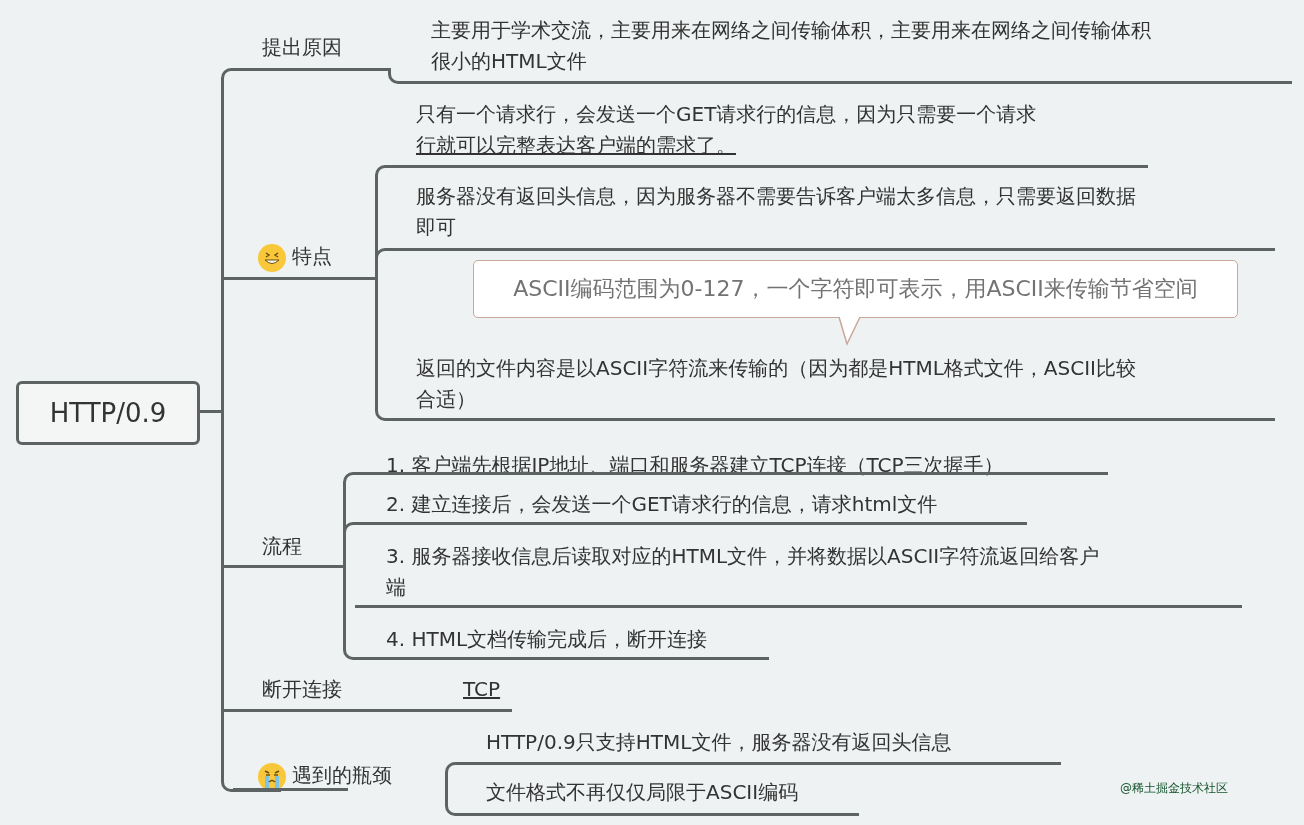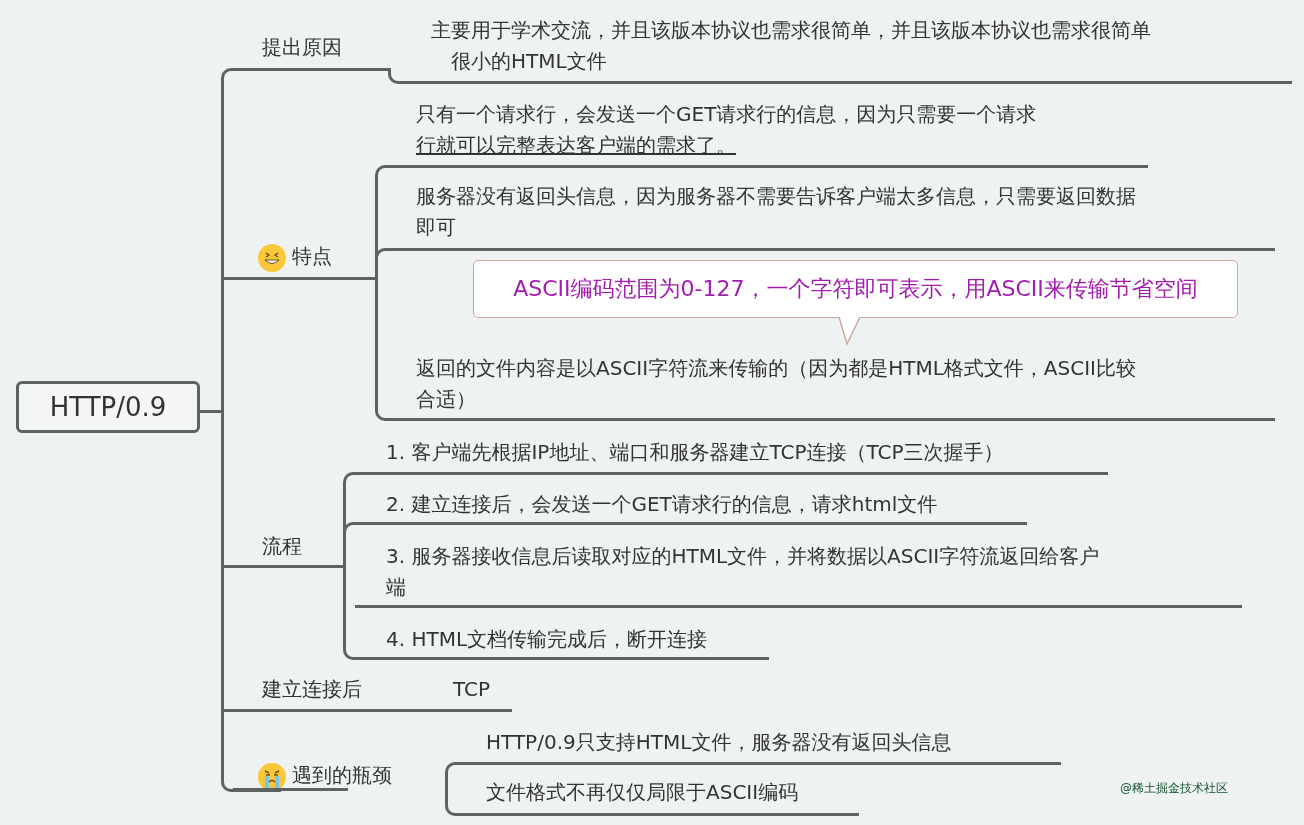--- a/index.html
+++ b/index.html
@@ -7,56 +7,56 @@
     width:1304px; height:825px; position:relative; overflow:hidden;
     background:#eef2f2;
     font-family:"DejaVu Sans", "Liberation Sans", sans-serif;
     color:#333;
   }
   .abs { position:absolute; }
   .txt { font-size:20px; line-height:31px; color:#333; white-space:nowrap; }
   .line-h { position:absolute; height:3px; background:#5d6263; }
   .line-v { position:absolute; width:3px; background:#5d6263; }
   .root {
-    position:absolute; left:16px; top:381px; width:184px; height:52px;
+    position:absolute; left:16px; top:381px; width:184px; height:64px;
     border:3px solid #5d6263; border-radius:6px; background:#f4f5f5;
     box-sizing:border-box; display:flex; align-items:center; justify-content:center;
     font-size:26px; color:#333;
   }
   .emoji {
     display:inline-block; width:28px; height:28px; border-radius:50%;
     background:#f8c83a; position:relative; vertical-align:middle; margin-right:6px;
   }
   .emoji svg { position:absolute; left:0; top:0; }
   .callout {
     position:absolute; left:473px; top:260px; width:765px; height:58px;
     border:1.5px solid #c9a79a; border-radius:5px; background:#fff;
     box-sizing:border-box; display:flex; align-items:center; justify-content:center;
-    font-size:22px; color:#a21caf;
+    font-size:22px; color:#737373;
   }
   .watermark { font-size:12px; color:#14532d; }
   .elbow { position:absolute; border:3px solid #5d6263; box-sizing:border-box; }
 </style>
 </head>
 <body>
 
 <div class="root">
   <span>HTTP/0.9</span>
 </div>
 <div class="line-h" style="left:200px;top:410px;width:22px;"></div>
 
 <div class="elbow" style="left:221px;top:68px;width:170px;height:14px;border-right:none;border-bottom:none;border-radius:10px 0 0 0;"></div>
 <div class="line-v" style="left:221px;top:80px;height:700px;"></div>
 <div class="elbow" style="left:221px;top:778px;width:60px;height:14px;border-right:none;border-top:none;border-radius:0 0 0 10px;"></div>
 
 <div class="abs txt" style="left:262px;top:32px;">提出原因</div>
 <div class="elbow" style="left:388px;top:68px;width:20px;height:16px;border-left:3px solid #5d6263;border-top:none;border-right:none;border-radius:0 0 0 10px;"></div>
 <div class="line-h" style="left:400px;top:81px;width:892px;"></div>
-<div class="abs txt" style="left:431px;top:15px;">主要用于学术交流，并且该版本协议也需求很简单，并且该版本协议也需求很简单</div>
-<div class="abs txt" style="left:451px;top:46px;">很小的HTML文件</div>
+<div class="abs txt" style="left:431px;top:15px;">主要用于学术交流，主要用来在网络之间传输体积，主要用来在网络之间传输体积</div>
+<div class="abs txt" style="left:431px;top:46px;">很小的HTML文件</div>
 
 <div class="abs txt" style="left:258px;top:241px;">
   <span class="emoji">
     <svg width="28" height="28" viewBox="0 0 28 28">
         <path d="M8 9 L11 11 L8 13" stroke="#6b4a10" stroke-width="1.4" fill="none"></path>
         <path d="M20 9 L17 11 L20 13" stroke="#6b4a10" stroke-width="1.4" fill="none"></path>
         <path d="M7 16 Q14 23 21 16 Z" fill="#fff" stroke="#6b4a10" stroke-width="1"></path>
       </svg>
   </span><span>特点</span>
 </div>
@@ -85,33 +85,33 @@
 <div class="abs txt" style="left:416px;top:353px;">返回的文件内容是以ASCII字符流来传输的（因为都是HTML格式文件，ASCII比较</div>
 <div class="abs txt" style="left:416px;top:384px;">合适）</div>
 <div class="line-h" style="left:385px;top:418px;width:890px;"></div>
 
 <div class="abs txt" style="left:262px;top:531px;">流程</div>
 <div class="line-h" style="left:221px;top:565px;width:125px;"></div>
 <div class="elbow" style="left:343px;top:472px;width:20px;height:16px;border-right:none;border-bottom:none;border-radius:10px 0 0 0;"></div>
 <div class="line-v" style="left:343px;top:484px;height:166px;"></div>
 <div class="elbow" style="left:343px;top:644px;width:20px;height:16px;border-right:none;border-top:none;border-radius:0 0 0 10px;"></div>
 
-<div class="abs txt" style="left:386px;top:437px;">1. 客户端先根据IP地址、端口和服务器建立TCP连接（TCP三次握手）</div>
+<div class="abs txt" style="left:386px;top:450px;">1. 客户端先根据IP地址、端口和服务器建立TCP连接（TCP三次握手）</div>
 <div class="line-h" style="left:355px;top:472px;width:753px;"></div>
 <div class="abs txt" style="left:386px;top:489px;">2. 建立连接后，会发送一个GET请求行的信息，请求html文件</div>
 <div class="elbow" style="left:343px;top:522px;width:20px;height:16px;border-right:none;border-bottom:none;border-radius:10px 0 0 0;"></div>
 <div class="line-h" style="left:355px;top:522px;width:672px;"></div>
 <div class="abs txt" style="left:386px;top:541px;">3. 服务器接收信息后读取对应的HTML文件，并将数据以ASCII字符流返回给客户</div>
 <div class="abs txt" style="left:386px;top:572px;">端</div>
 <div class="line-h" style="left:355px;top:605px;width:887px;"></div>
 <div class="abs txt" style="left:386px;top:624px;">4. HTML文档传输完成后，断开连接</div>
 <div class="line-h" style="left:355px;top:657px;width:414px;"></div>
 
-<div class="abs txt" style="left:262px;top:674px;">建立连接后</div>
-<div class="abs txt" style="left:453px;top:674px;">TCP</div>
+<div class="abs txt" style="left:262px;top:674px;">断开连接</div>
+<div class="abs txt" style="left:463px;top:674px;text-decoration:underline;">TCP</div>
 <div class="line-h" style="left:221px;top:709px;width:291px;"></div>
 
 <div class="abs txt" style="left:258px;top:760px;">
   <span class="emoji">
     <svg width="28" height="28" viewBox="0 0 28 28">
         <path d="M7 8 L11 10" stroke="#6b4a10" stroke-width="1.4"></path>
         <path d="M21 8 L17 10" stroke="#6b4a10" stroke-width="1.4"></path>
         <path d="M8 12 L12 12" stroke="#6b4a10" stroke-width="1.4"></path>
         <path d="M16 12 L20 12" stroke="#6b4a10" stroke-width="1.4"></path>
         <rect x="7" y="13" width="4" height="12" fill="#7cc3e6"></rect>

